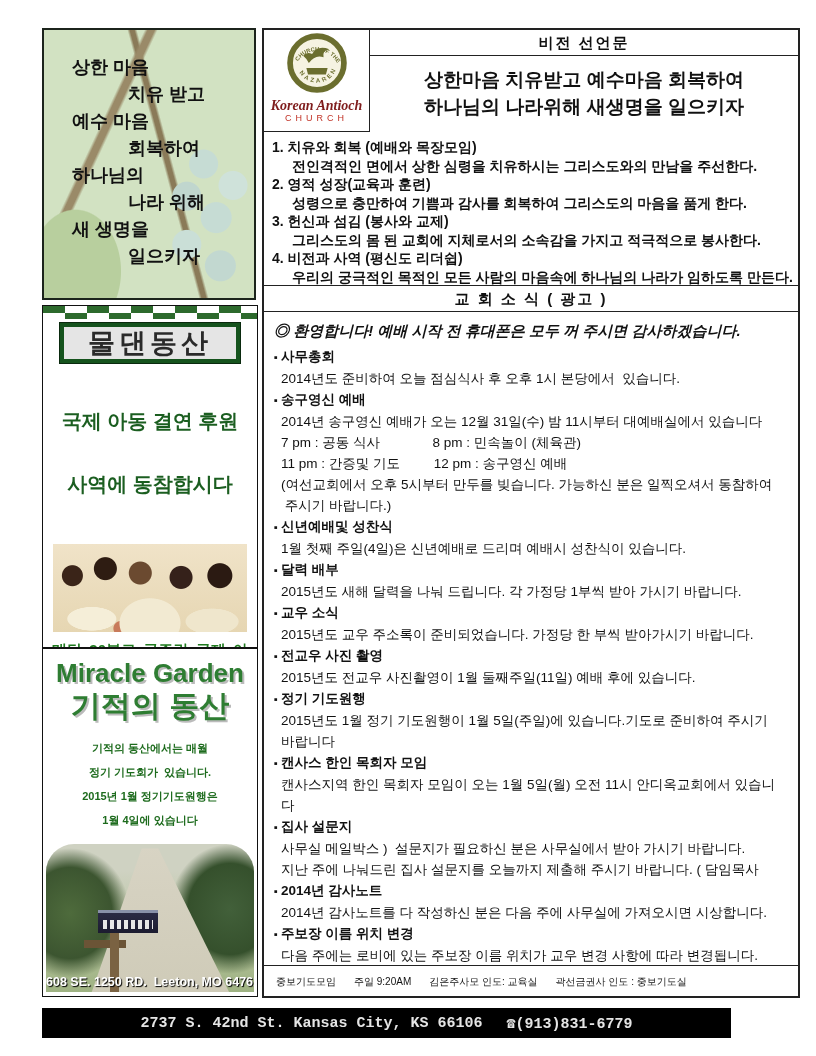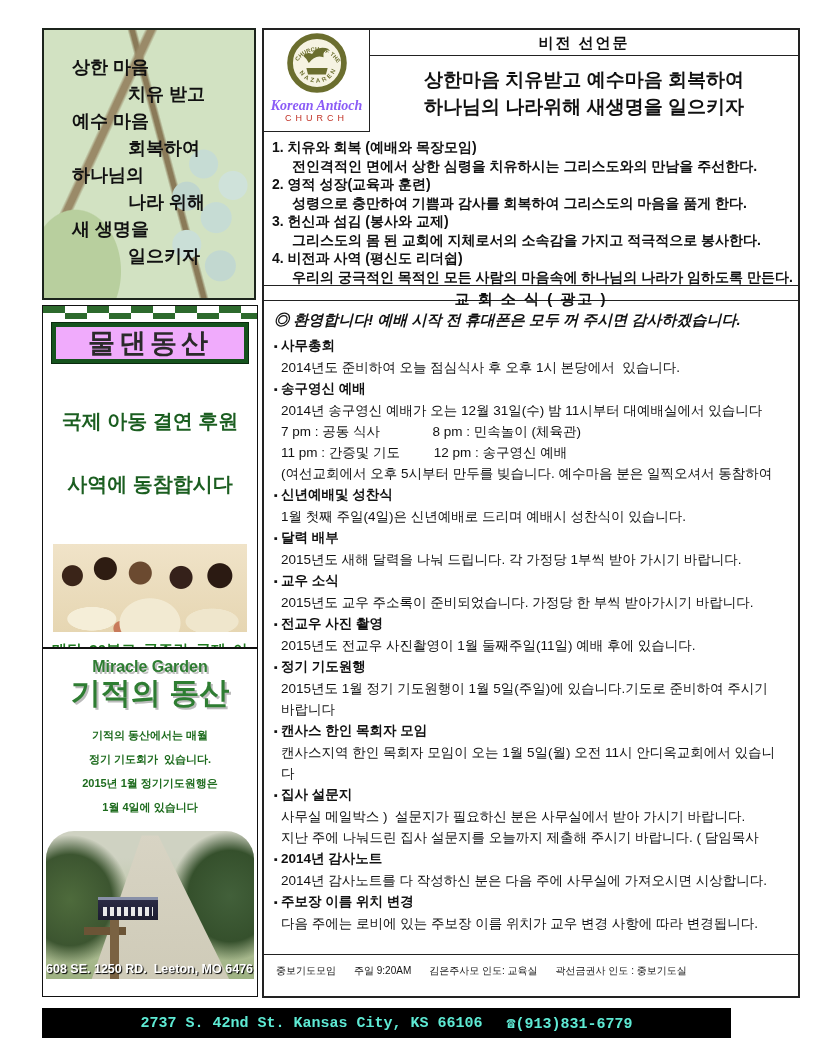--- a/index.html
+++ b/index.html
@@ -25,73 +25,73 @@
   .poem-line.ind { margin-left:74px; }
   .poem-church { font-size:19px; font-weight:bold; margin:24px 0 0 14px; white-space:pre; }
 
   
   .rp { position:absolute; left:262px; top:28px; width:538px; height:970px; border:2px solid #222; background:#fff; }
   .vision-area { position:relative; height:255px; }
   .logo-cell { position:absolute; left:0; top:0; width:106px; height:102px;
                border-right:1px solid #222; border-bottom:1px solid #222;
                text-align:center; padding-top:2px; }
   .logo-name { font-family:"Liberation Serif", serif; font-style:italic; font-weight:bold;
-               color:#8b5cf6; font-size:14px; line-height:15px; }
+               color:#7f1d1d; font-size:14px; line-height:15px; }
   .logo-church { color:#c03024; font-size:9px; letter-spacing:4px; font-weight:normal; line-height:11px; }
   .vision-header { margin-left:106px; height:26px; line-height:26px; text-align:center;
                    font-weight:bold; font-size:15px; border-bottom:1px solid #222; letter-spacing:2px; }
   .vision-statement { margin-left:106px; padding-top:10px; text-align:center;
                       font-weight:bold; font-size:19px; line-height:27px; }
   .vision-points { position:absolute; left:0; top:106px; width:100%; padding:2px 6px 0 8px; overflow:hidden; }
   .vp-title { font-size:14px; font-weight:bold; line-height:18.5px; white-space:pre; overflow:hidden; }
   .vp-body  { font-size:14px; font-weight:bold; line-height:18.5px; padding-left:20px; white-space:pre; overflow:hidden; }
 
-  .news-header { height:16px; line-height:25px; border-top:1px solid #222; border-bottom:1px solid #222;
+  .news-header { height:27px; line-height:25px; border-top:1px solid #222; border-bottom:1px solid #222;
                  text-align:center; font-weight:bold; font-size:15px; letter-spacing:2px; }
   .news-body { height:653px; padding:7px 10px 0 10px; overflow:hidden; }
   .welcome { font-size:15px; font-weight:bold; font-style:italic; line-height:23px; margin-bottom:4px; white-space:pre; overflow:hidden; }
   .news-title { font-size:13.5px; font-weight:bold; line-height:21px; white-space:pre; overflow:hidden; }
   .news-title::before { content:"▪ "; font-size:11px; }
   .news-line { font-size:13.5px; line-height:21px; padding-left:7px; white-space:pre; overflow:hidden; }
   .prayer-row { height:33px; border-top:1px solid #222; display:flex; gap:18px; align-items:center;
                 padding-left:12px; font-size:10px; white-space:pre; overflow:hidden; }
 
   
   .wg { position:absolute; left:42px; top:305px; width:216px; height:343px; border:1px solid #111;
         overflow:hidden; background:#fff; }
   .awning { height:13px;
             background-image:
               repeating-linear-gradient(90deg,#2d6a2d 0 22px,#ffffff 22px 44px),
               repeating-linear-gradient(90deg,#ffffff 0 22px,#2d6a2d 22px 44px);
             background-size:100% 7px, 100% 6px;
             background-position:0 0, 0 7px;
             background-repeat:no-repeat; }
-  .sign { width:196px; height:40px; margin:4px auto 0; border:4px solid #15531d; outline:1px solid #0a2a0e;
-          background:#f0abfc; display:flex; align-items:center; justify-content:center;
+  .sign { width:180px; height:40px; margin:4px auto 0; border:4px solid #15531d; outline:1px solid #0a2a0e;
+          background:#e5e5e5; display:flex; align-items:center; justify-content:center;
           font-size:27px; font-weight:bold; letter-spacing:4px; color:#2a2a2a; }
   .wg-head { margin-top:6px; text-align:center; font-size:20px; line-height:21px; font-weight:bold; color:#1b5e20; white-space:pre; }
   .kids-photo { width:194px; height:88px; margin:7px auto 0;
     background-image:
       radial-gradient(circle at 10% 36%, #3a2418 0 10px, rgba(0,0,0,0) 11px),
       radial-gradient(circle at 27% 28%, #2e1c12 0 11px, rgba(0,0,0,0) 12px),
       radial-gradient(circle at 45% 33%, #6b4a30 0 11px, rgba(0,0,0,0) 12px),
       radial-gradient(circle at 66% 38%, #35211a 0 11px, rgba(0,0,0,0) 12px),
       radial-gradient(circle at 86% 36%, #2b1a12 0 12px, rgba(0,0,0,0) 13px),
       radial-gradient(ellipse at 20% 85%, #f5eed8 0 24px, rgba(0,0,0,0) 25px),
       radial-gradient(ellipse at 50% 90%, #f2ead2 0 30px, rgba(0,0,0,0) 31px),
       radial-gradient(ellipse at 82% 88%, #efe6cc 0 26px, rgba(0,0,0,0) 27px),
       radial-gradient(circle at 35% 96%, #c87a5a 0 7px, rgba(0,0,0,0) 8px),
       linear-gradient(#f0e3c8,#e6d6b2); }
   .wg-body { margin:9px 9px 0 9px; font-size:15px; font-weight:bold; color:#1e7a1e;
              line-height:18.5px; text-align:justify; }
 
   
   .mg { position:absolute; left:42px; top:648px; width:216px; height:349px; border:1px solid #111;
         overflow:hidden; text-align:center; background:#fff; }
-  .mg-en { margin-top:9px; font-size:16px; font-weight:bold; color:#2e7d32; text-shadow:2px 2px 0 #bbb; }
+  .mg-en { margin-top:9px; font-size:26px; font-weight:bold; color:#2e7d32; text-shadow:2px 2px 0 #bbb; }
   .mg-ko { font-size:30px; font-weight:bold; color:#2e7d32; text-shadow:2px 2px 0 #bbb; line-height:34px; }
   .mg-lines { margin-top:13px; }
   .miracle-line { font-size:11px; font-weight:bold; color:#1d6b1d; line-height:24px; white-space:pre; }
   .road-photo { position:relative; width:208px; height:148px; margin:12px auto 0;
                 border-radius:28px 28px 0 0; overflow:hidden;
                 background:linear-gradient(#cfd2c2 0 18%, #b8c4a0 60%, #9eb282 100%); }
   .tree { position:absolute; width:120px; height:130px; border-radius:50%; }
   .tree-l { left:-36px; top:4px; background:radial-gradient(closest-side,#4e6b3c,#3c5530 70%, rgba(0,0,0,0)); }
   .tree-r { right:-36px; top:0; background:radial-gradient(closest-side,#42603a,#35502c 70%, rgba(0,0,0,0)); }
   .road { position:absolute; left:0; top:0; width:100%; height:100%;
@@ -102,21 +102,21 @@
              background-image:linear-gradient(#2a2a44,#1c1c30);}
   .mailbox-digits { position:absolute; left:5px; top:7px; width:50px; height:9px;
              background:repeating-linear-gradient(90deg,#e8e8e8 0 4px, rgba(0,0,0,0) 4px 7px); }
   .post { position:absolute; left:64px; top:89px; width:9px; height:60px; background:#7a6242; }
   .crossbar { position:absolute; left:38px; top:96px; width:42px; height:8px; background:#6b5436; }
   .road-caption { position:absolute; left:0; bottom:3px; width:100%; text-align:center;
                   color:#fff; font-weight:bold; font-size:12.5px; text-shadow:1px 1px 1px #000; white-space:pre; }
 
   
   .footer { position:absolute; left:42px; top:1008px; width:689px; height:30px; background:#000;
-            color:#5eead4; font-family:"Liberation Mono", monospace; font-weight:bold; font-size:15px;
+            color:#e5e5e5; font-family:"Liberation Mono", monospace; font-weight:bold; font-size:15px;
             display:flex; justify-content:center; align-items:center; gap:24px; white-space:pre; }
 </style>
 </head>
 <body>
 
 <div class="page">
 
   <div class="poem">
     <div>
         <div class="poem-line">상한 마음</div>
@@ -173,21 +173,22 @@
       <div>
           <div class="news-item">
             <div class="news-title">사무총회</div>
             <div class="news-line">2014년도 준비하여 오늘 점심식사 후 오후 1시 본당에서  있습니다.</div>
           </div>
           <div class="news-item">
             <div class="news-title">송구영신 예배</div>
             <div class="news-line">2014년 송구영신 예배가 오는 12월 31일(수) 밤 11시부터 대예배실에서 있습니다</div>
             <div class="news-line">7 pm : 공동 식사              8 pm : 민속놀이 (체육관)</div>
             <div class="news-line">11 pm : 간증및 기도         12 pm : 송구영신 예배</div>
-            <div class="news-line">(여선교회에서 오후 5시부터 만두를 빚습니다. 예수마음 분은 일찍오셔서 동참하여</div>
+            <div class="news-line">(여선교회에서 오후 5시부터 만두를 빚습니다. 가능하신 분은 일찍오셔서 동참하여</div>
+            <div class="news-line"> 주시기 바랍니다.)</div>
           </div>
           <div class="news-item">
             <div class="news-title">신년예배및 성찬식</div>
             <div class="news-line">1월 첫째 주일(4일)은 신년예배로 드리며 예배시 성찬식이 있습니다.</div>
           </div>
           <div class="news-item">
             <div class="news-title">달력 배부</div>
             <div class="news-line">2015년도 새해 달력을 나눠 드립니다. 각 가정당 1부씩 받아 가시기 바랍니다.</div>
           </div>
           <div class="news-item">

